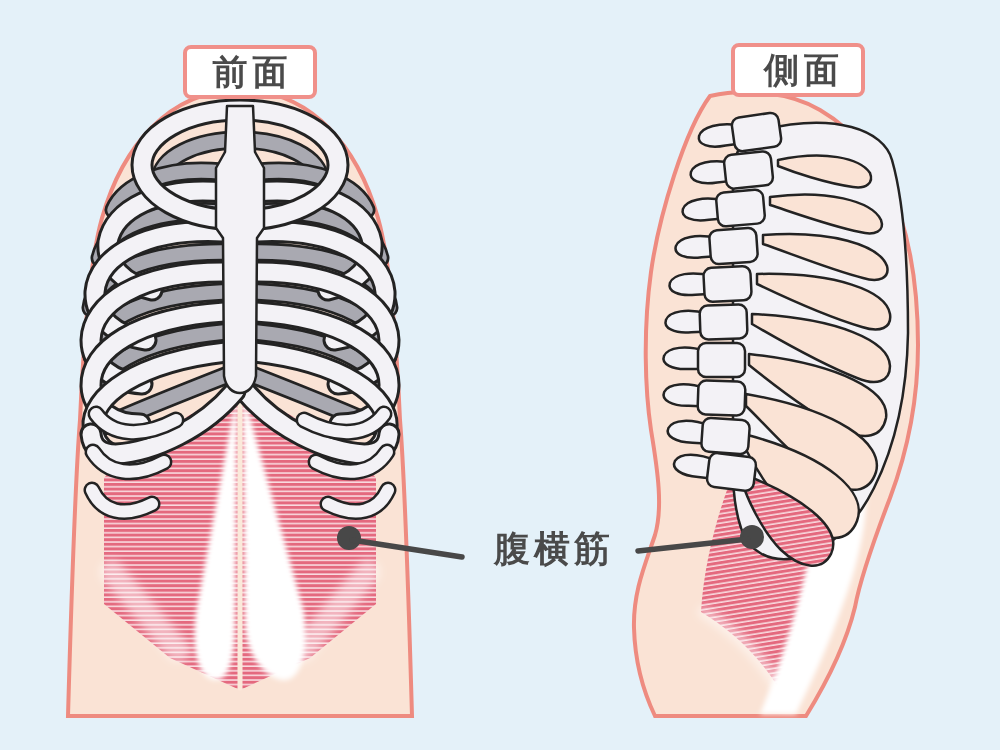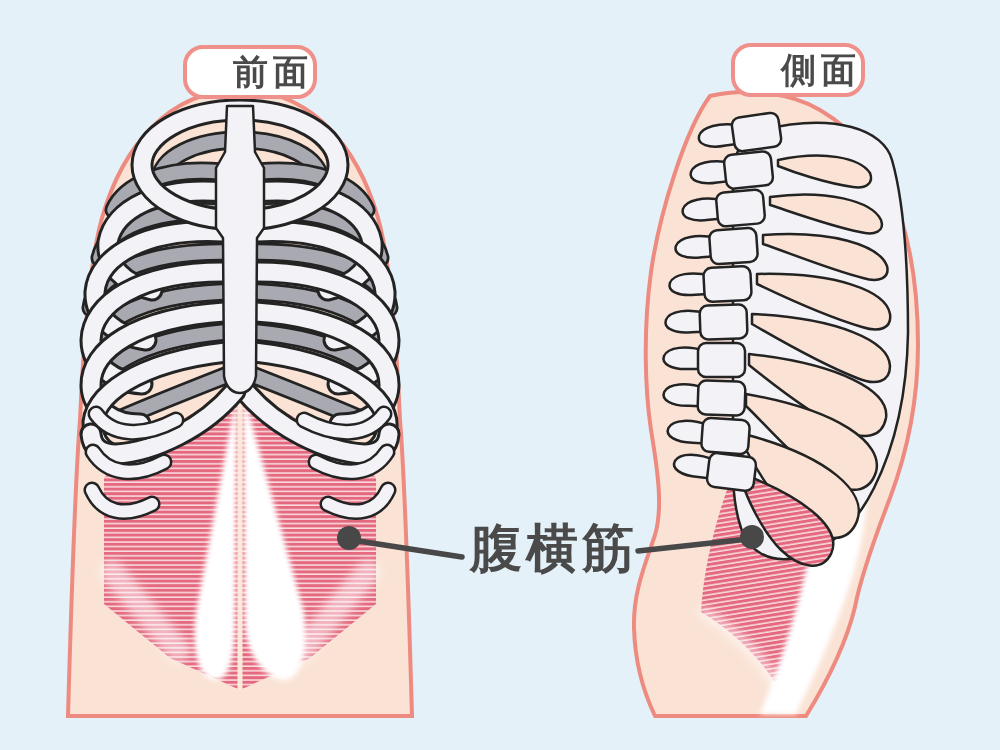--- a/index.html
+++ b/index.html
@@ -6,27 +6,27 @@
     --background:#e4f1f9; --skin:#fae3d5; --skin-outline:#ee8b80; --skin-highlight:#fbe9da;
     --muscle:#e4697e; --muscle-stripe:#ffffff; --bone:#f3f2f6; --bone-outline:#232323;
     --bone-shadow:#a9a9b1; --label-border:#f0908a; --label-background:#ffffff;
     --text:#4a4a4a; --leader:#484848;
   }
   html,body{margin:0;padding:0;}
   .canvas{position:relative;width:1000px;height:750px;background:var(--background);overflow:hidden;
           font-family:"DejaVu Sans","Liberation Sans",sans-serif;}
   .canvas svg{position:absolute;left:0;top:0;}
   .view-label{position:absolute;box-sizing:border-box;background:var(--label-background);
-    border:4px solid var(--label-border);border-radius:20px;display:flex;align-items:center;
-    justify-content:flex-end;font-weight:bold;font-size:35px;color:var(--text);letter-spacing:5px;
+    border:4px solid var(--label-border);border-radius:8px;display:flex;align-items:center;
+    justify-content:center;font-weight:bold;font-size:35px;color:var(--text);letter-spacing:5px;
     padding-left:5px;}
   #label-front{left:183px;top:45px;width:134px;height:54px;}
   #label-side{left:731px;top:43px;width:134px;height:54px;padding-left:12px;}
   .muscle-label{position:absolute;left:455px;top:518px;width:190px;height:62px;display:flex;
-    align-items:center;justify-content:center;font-size:52px;font-weight:bold;color:var(--text);
+    align-items:center;justify-content:center;font-size:36px;font-weight:bold;color:var(--text);
     letter-spacing:4px;padding-left:4px;}
   
   .body{fill:var(--skin);stroke:var(--skin-outline);stroke-width:4;}
   .bone{fill:var(--bone);stroke:var(--bone-outline);stroke-width:2.5;stroke-linejoin:round;}
   .gap{fill:var(--skin);stroke:var(--bone-outline);stroke-width:2.5;stroke-linejoin:round;}
   .gap-muscle{stroke:var(--bone-outline);stroke-width:2.5;stroke-linejoin:round;}
   .rib-o{fill:none;stroke:var(--bone-outline);stroke-width:23;stroke-linecap:round;}
   .rib-f{fill:none;stroke:var(--bone);stroke-width:17;stroke-linecap:round;}
   .gray-o{fill:none;stroke:var(--bone-outline);stroke-width:19;stroke-linecap:round;}
   .gray-f{fill:none;stroke:var(--bone-shadow);stroke-width:13.5;stroke-linecap:round;}

